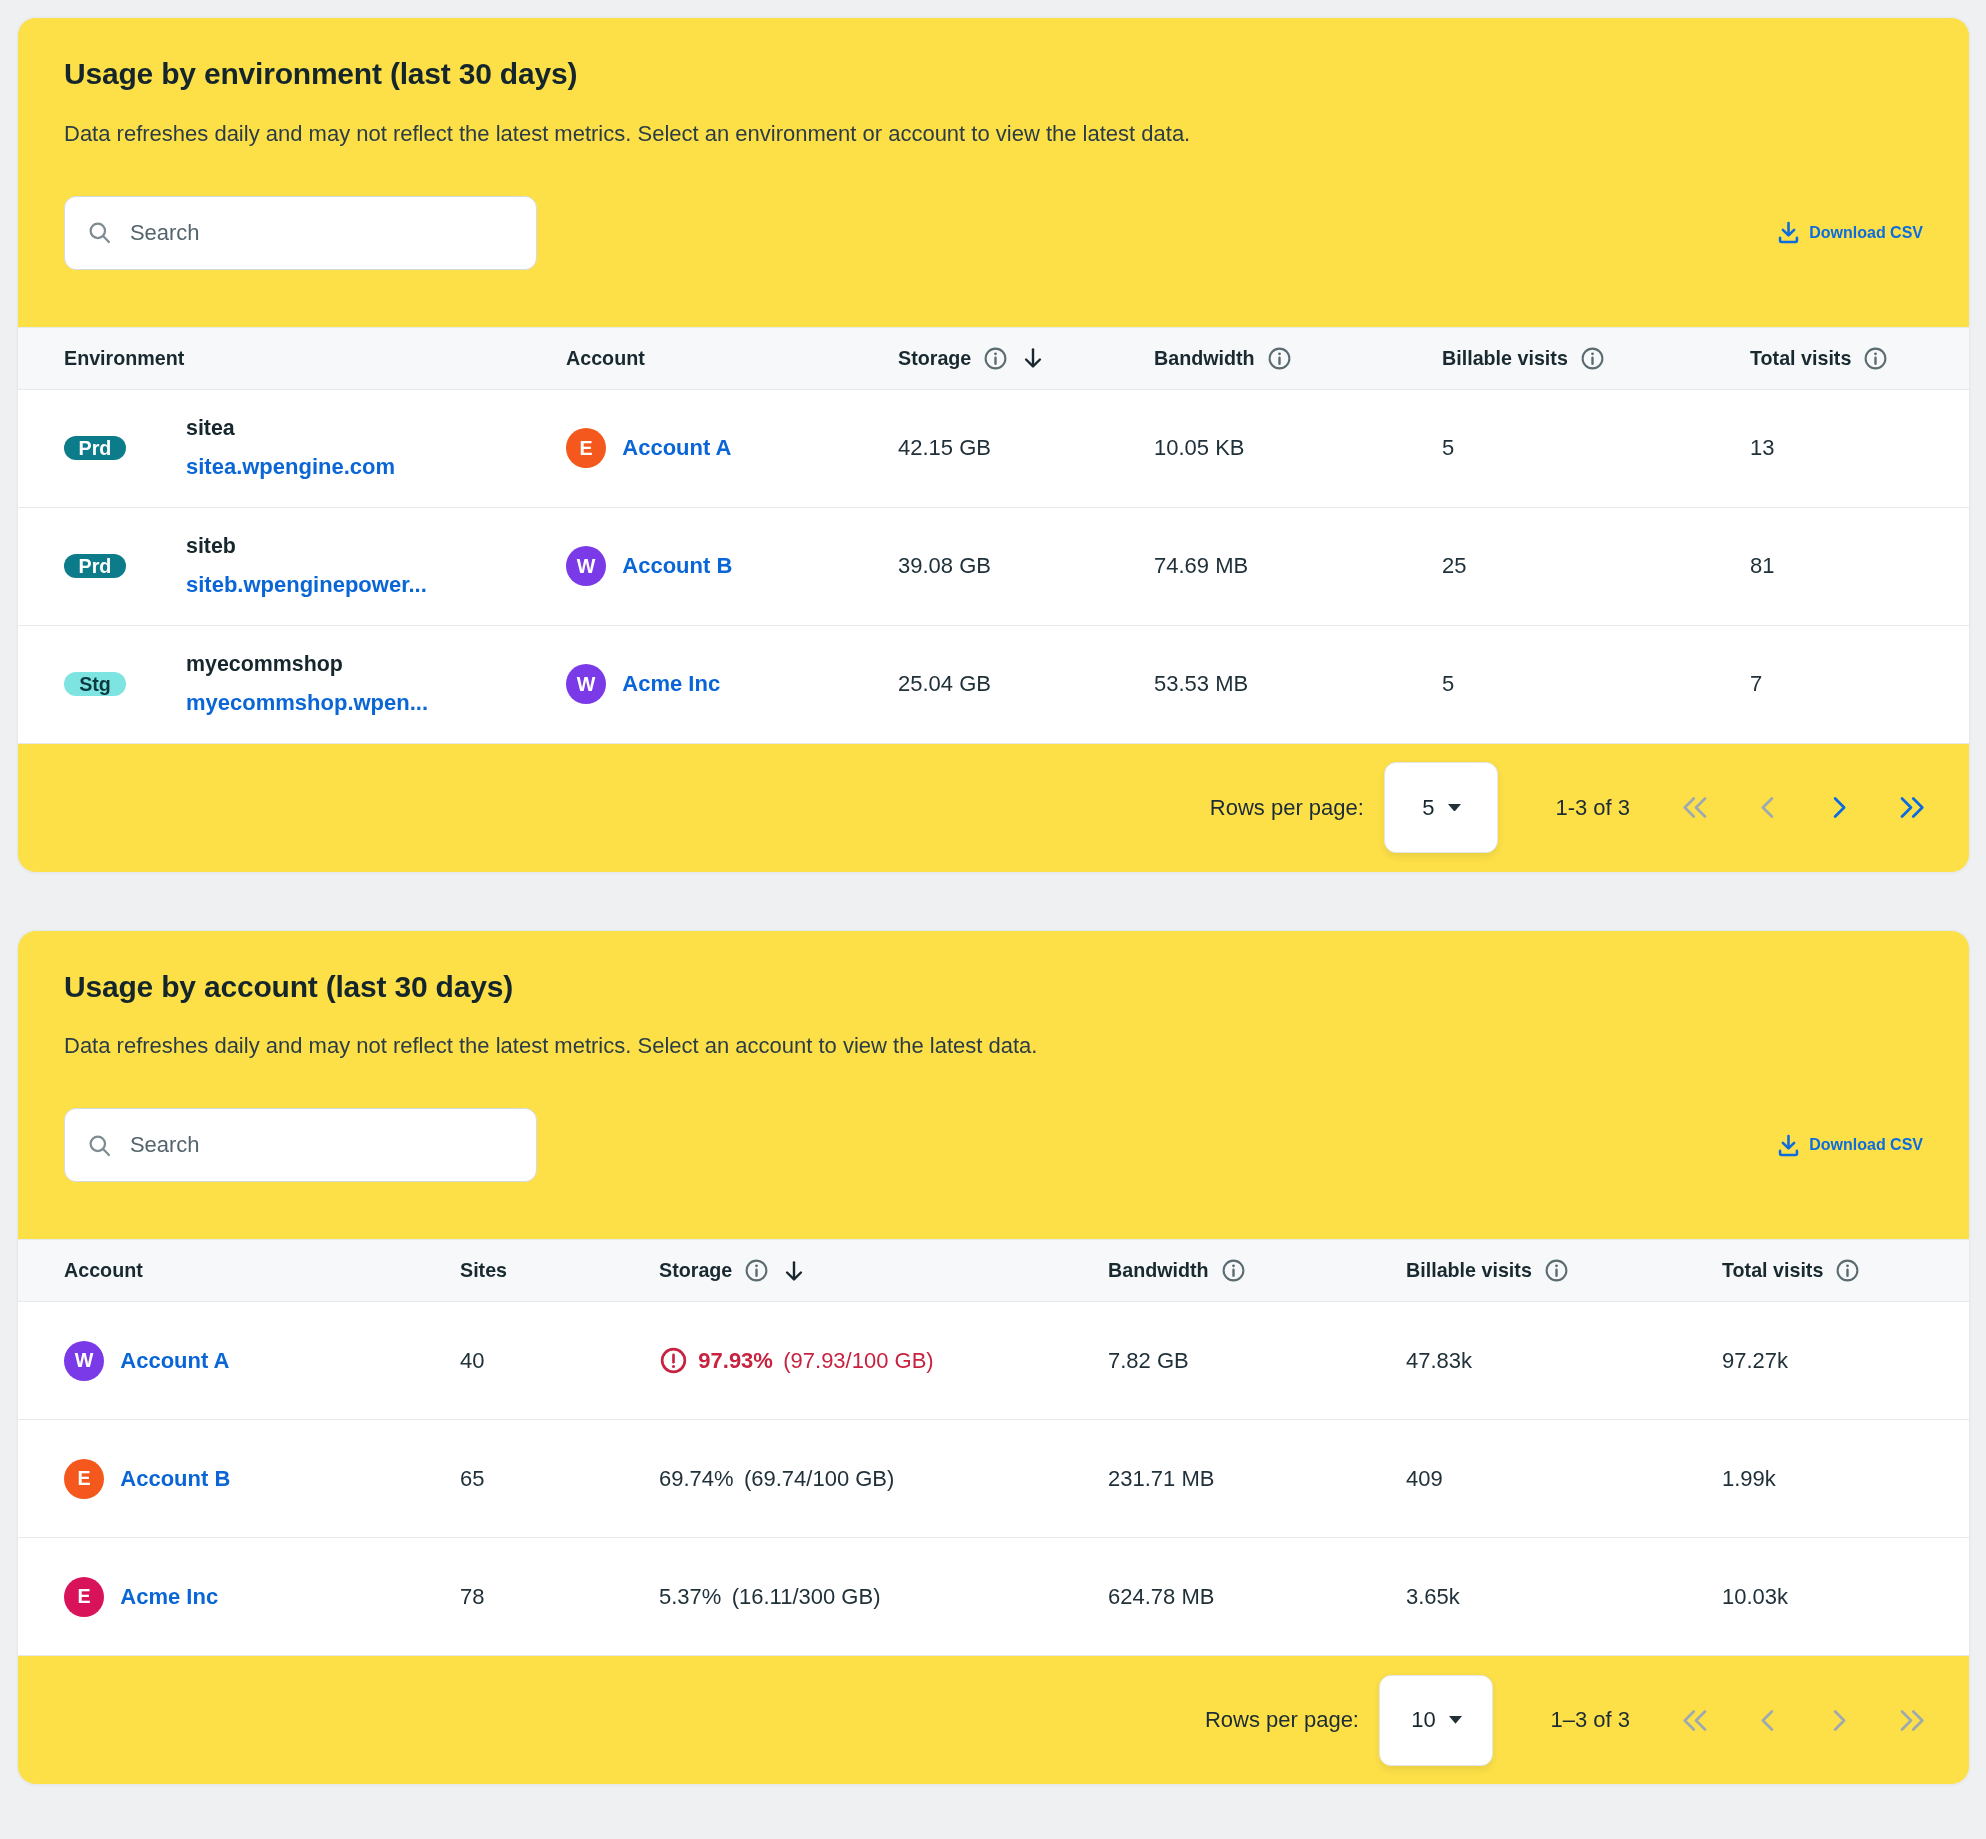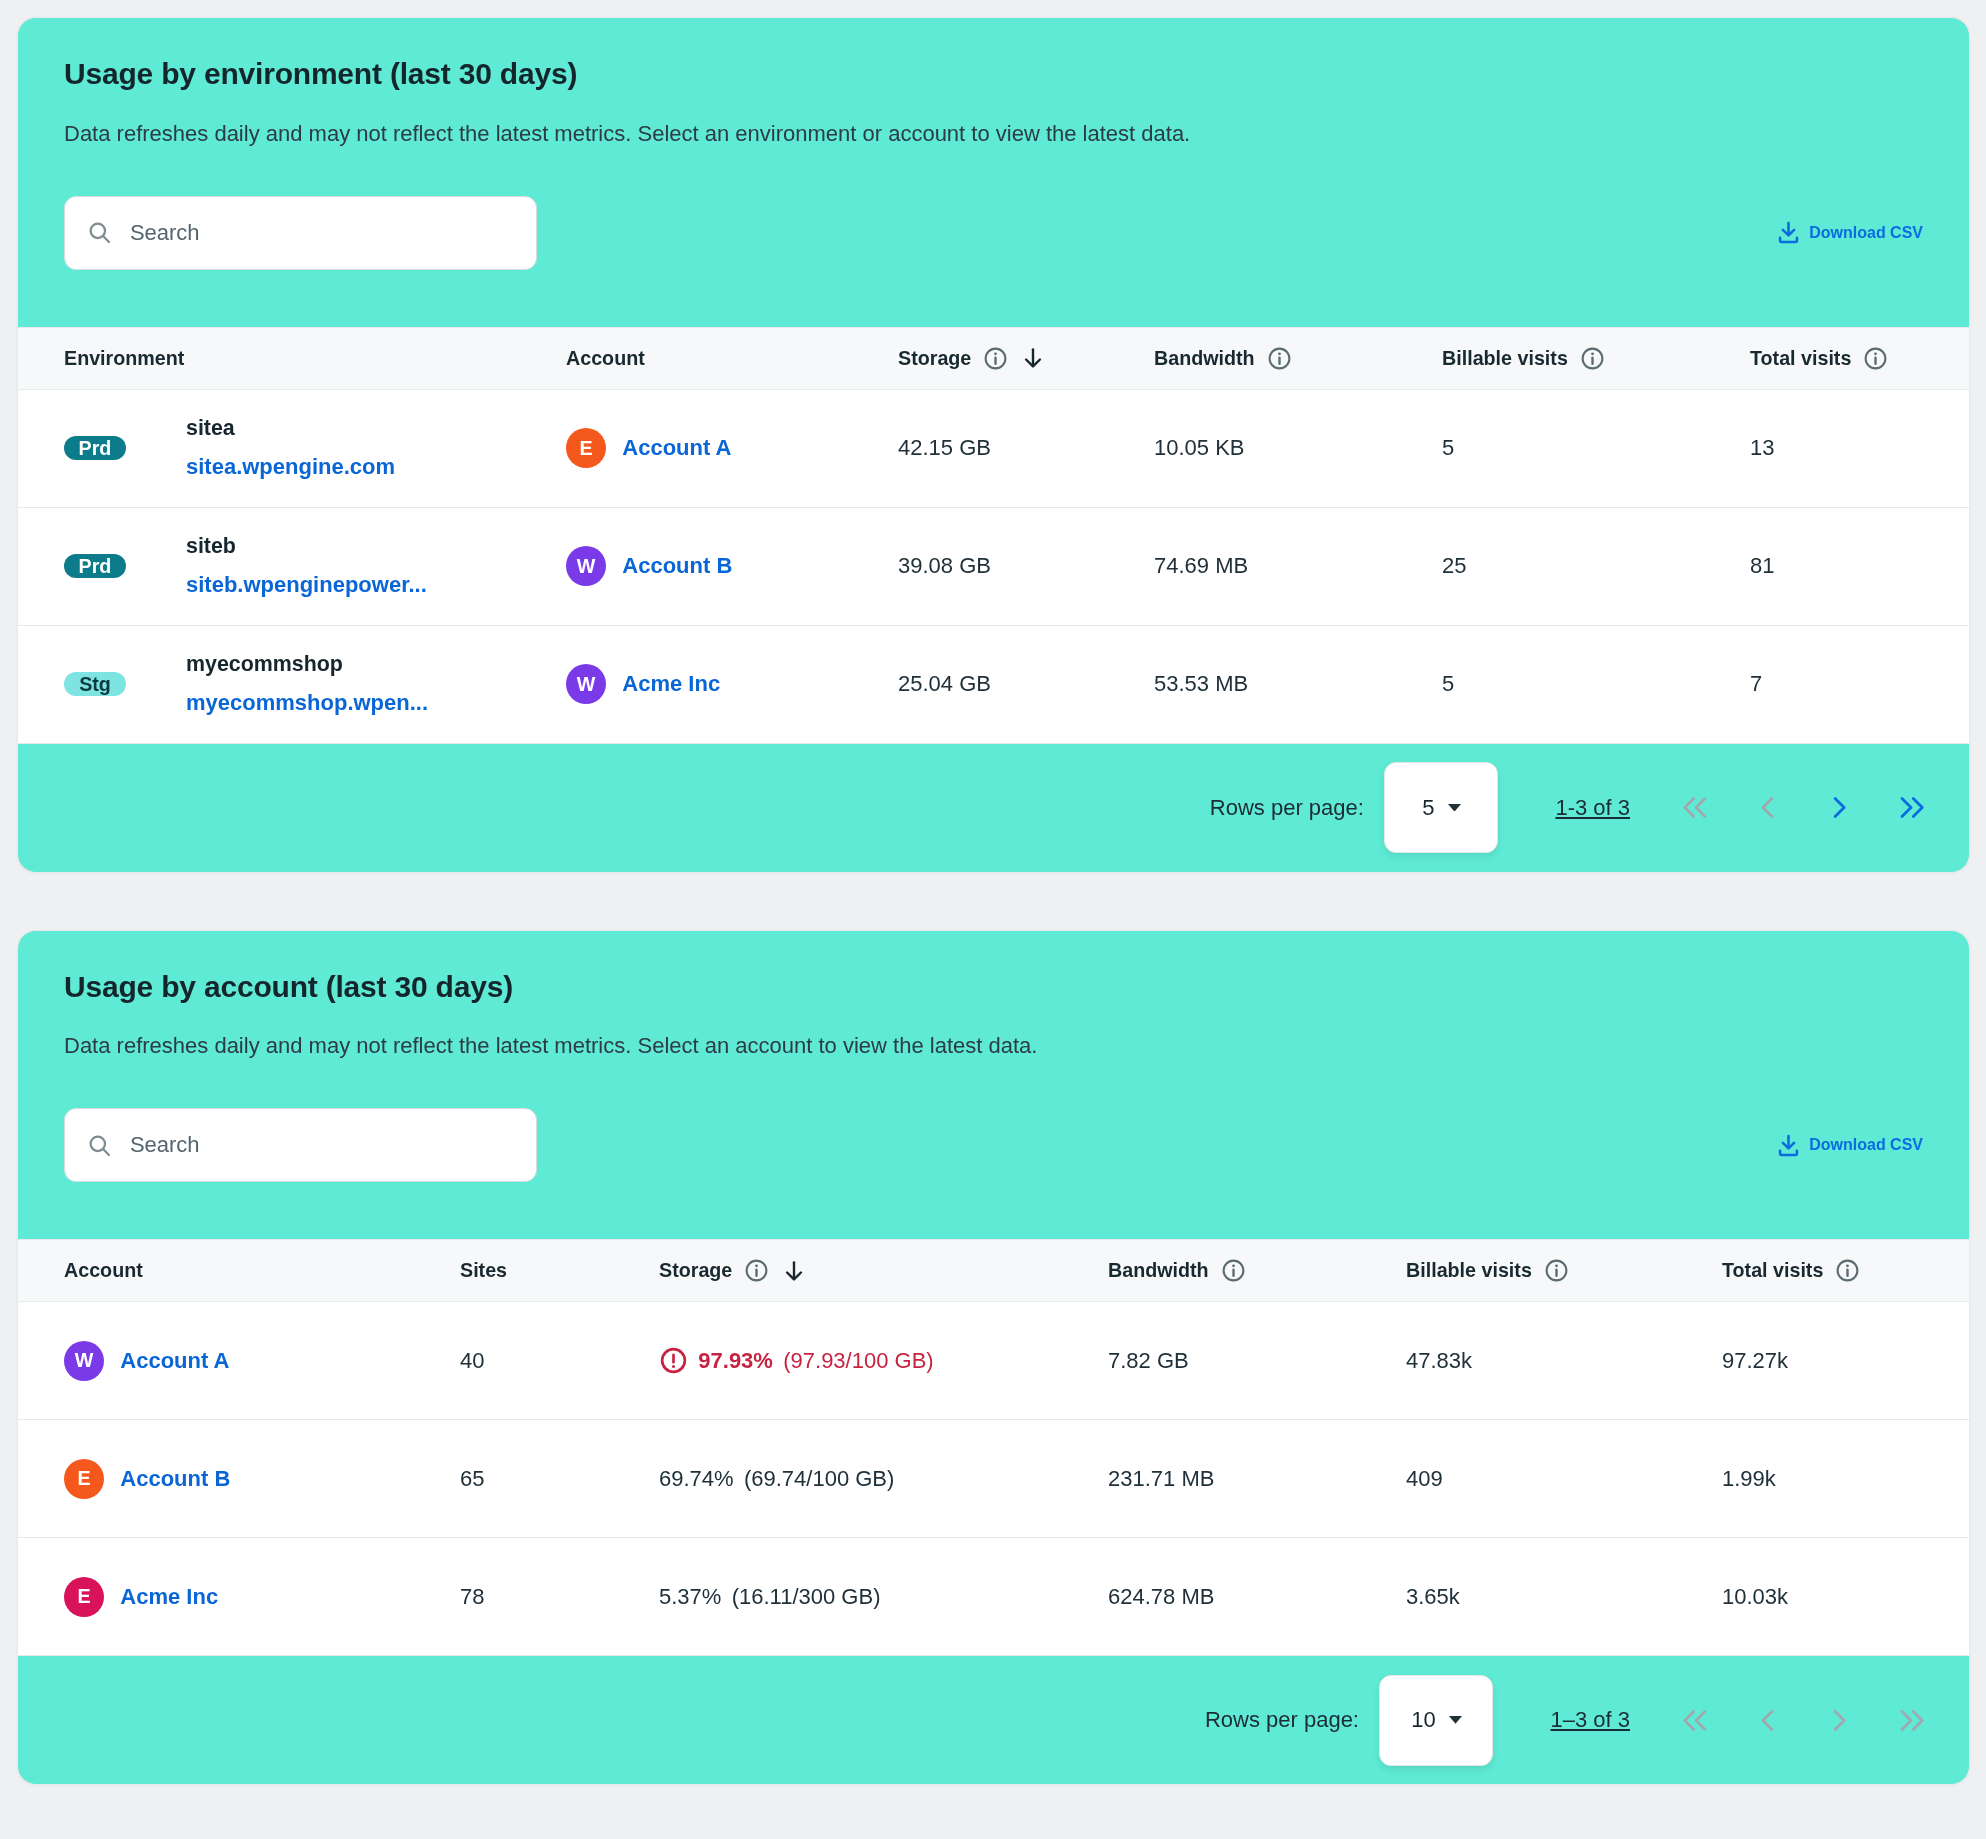--- a/index.html
+++ b/index.html
@@ -13,21 +13,21 @@
   }
   *{box-sizing:border-box;}
   body{
     margin:0;width:1987px;min-height:1840px;
     background:var(--page-bg);
     font-family:"Liberation Sans","DejaVu Sans",sans-serif;
     color:var(--ink);
   }
   .page{padding:17px 17px 11px;display:flex;flex-direction:column;gap:57px;}
   .card{
-    background:#5eead4;border:0.9px solid var(--hairline);border-radius:19px;
+    background:#fde047;border:0.9px solid var(--hairline);border-radius:19px;
     box-shadow:0 0.9px 2.6px rgba(20,30,40,.04);overflow:hidden;
   }
   .card-head{padding:39px 46px 0;}
   .card-title{margin:0;font-size:30px;font-weight:700;color:var(--ink-dark);letter-spacing:-0.2px;}
   .card-desc{margin:20.5px 0 0;font-size:22px;line-height:43px;color:#2c3c45;max-width:1181px;}
   .toolbar{display:flex;justify-content:space-between;align-items:center;margin-top:41px;margin-bottom:57px;}
   .search{
     display:flex;align-items:center;gap:15.4px;width:473px;height:74px;
     border:1.3px solid #d6dbde;border-radius:12px;padding:0 20.5px;background:#fff;
   }
@@ -74,21 +74,21 @@
   .storage-cell.alert .detail{color:var(--alert-red);}
   
   .tfoot{display:flex;align-items:center;justify-content:flex-end;height:128px;padding:0 42px 0 46px;}
   .rpp-label{font-size:22px;color:#1c2c34;}
   .select{
     margin-left:20.5px;width:114px;height:91px;border:0.9px solid #e2e6e8;border-radius:12px;
     display:flex;align-items:center;justify-content:center;gap:13px;background:#fff;
     box-shadow:0 3.4px 7.7px rgba(18,28,36,.08);cursor:pointer;font-size:22px;color:#17272e;
     font-family:inherit;
   }
-  .range{margin-left:57px;font-size:22px;color:#1c2c34;text-decoration:underline;}
+  .range{margin-left:57px;font-size:22px;color:#1c2c34;}
   .nav{margin-left:50px;display:flex;align-items:center;gap:43px;}
   .pg-btn{background:none;border:none;padding:0;display:inline-flex;cursor:pointer;}
   .pg-btn.on{color:var(--action-blue);}
   .pg-btn.off{color:#9faab0;}
 </style>
 </head>
 <body>
 
 <div class="page">
 

